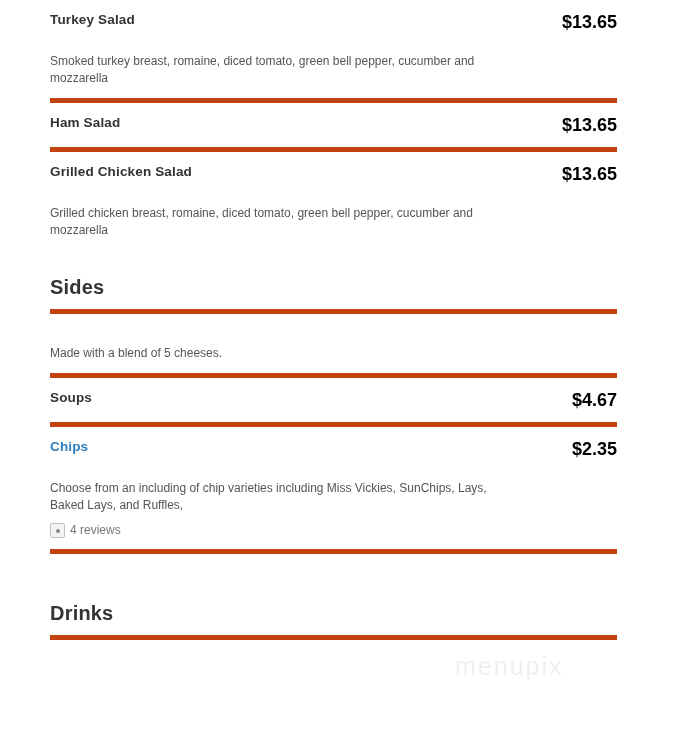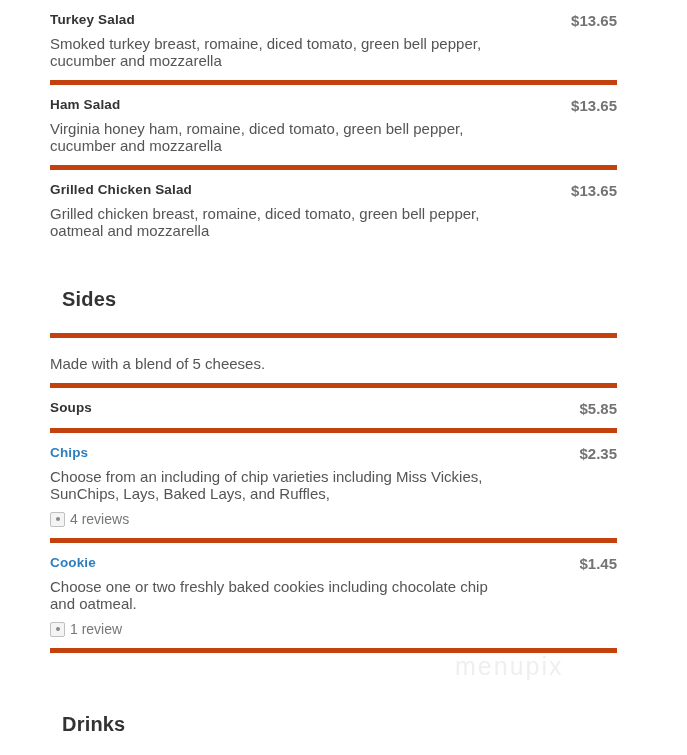--- a/index.html
+++ b/index.html
@@ -30,21 +30,21 @@
     font-size: 25px;
     letter-spacing: 2px;
     color: #efefef;
     user-select: none;
     pointer-events: none;
   }
   .section-title {
     font-size: 20px;
     font-weight: bold;
     color: #333333;
-    margin: 12px;
+    margin: 0;
     padding: 26px 0 10px 0;
     letter-spacing: 0.2px;
   }
   .item {
     border-top: 5px solid #c2410c;
     padding: 11px 0 11px 0;
     position: relative;
   }
   .item.first-of-list {
     border-top: none;
@@ -60,39 +60,39 @@
     color: #333333;
     line-height: 17px;
     letter-spacing: 0.15px;
   }
   .item-name.link {
     color: #2f7fbf;
     font-weight: bold;
     cursor: pointer;
   }
   .item-price {
-    font-size: 15px;
+    font-size: 18px;
     font-weight: bold;
-    color: #737373;
+    color: #000000;
     white-space: nowrap;
     padding-left: 14px;
     padding-top: 1px;
   }
   .item-desc {
-    font-size: 15px;
+    font-size: 12px;
     color: #555555;
     line-height: 17px;
-    margin-top: 6px;
+    margin-top: 20px;
     max-width: 455px;
   }
   .reviews {
     display: inline-flex;
-    align-items: center;
+    align-items: flex-start;
     margin-top: 9px;
-    font-size: 14px;
+    font-size: 12px;
     color: #777777;
   }
   .review-icon {
     width: 13px;
     height: 13px;
     border: 1px solid #c0c0c0;
     background: #f4f4f4;
     border-radius: 2px;
     margin-right: 5px;
     display: inline-flex;
@@ -119,58 +119,48 @@
             <div class="item-name">Turkey Salad</div>
             <div class="item-price">$13.65</div>
           </div>
           <div class="item-desc">Smoked turkey breast, romaine, diced tomato, green bell pepper, cucumber and mozzarella</div>
         </div>
         <div class="item">
           <div class="item-head">
             <div class="item-name">Ham Salad</div>
             <div class="item-price">$13.65</div>
           </div>
-          <div class="item-desc">Virginia honey ham, romaine, diced tomato, green bell pepper, cucumber and mozzarella</div>
         </div>
         <div class="item">
           <div class="item-head">
             <div class="item-name">Grilled Chicken Salad</div>
             <div class="item-price">$13.65</div>
           </div>
-          <div class="item-desc">Grilled chicken breast, romaine, diced tomato, green bell pepper, oatmeal and mozzarella</div>
+          <div class="item-desc">Grilled chicken breast, romaine, diced tomato, green bell pepper, cucumber and mozzarella</div>
         </div>
       </div>
       <div class="menu-section">
         <h2 class="section-title">Sides</h2>
         <div class="item">
           <div class="item-desc">Made with a blend of 5 cheeses.</div>
         </div>
         <div class="item">
           <div class="item-head">
             <div class="item-name">Soups</div>
-            <div class="item-price">$5.85</div>
+            <div class="item-price">$4.67</div>
           </div>
         </div>
         <div class="item"><div class="item-head">
             <div class="item-name link">Chips</div>
             <div class="item-price">$2.35</div>
           </div><div class="item-desc">Choose from an including of chip varieties including Miss Vickies, SunChips, Lays, Baked Lays, and Ruffles,</div><div class="reviews">
             <span class="review-icon">
               <span></span>
             </span>
             <span>4 reviews</span>
-          </div></div>
-        <div class="item"><div class="item-head">
-            <div class="item-name link">Cookie</div>
-            <div class="item-price">$1.45</div>
-          </div><div class="item-desc">Choose one or two freshly baked cookies including chocolate chip and oatmeal.</div><div class="reviews">
-            <span class="review-icon">
-              <span></span>
-            </span>
-            <span>1 review</span>
           </div></div>
         <div class="item">
         </div>
       </div>
       <div class="menu-section">
         <h2 class="section-title">Drinks</h2>
         <div class="item"></div>
       </div>
     </div>
 </div>

